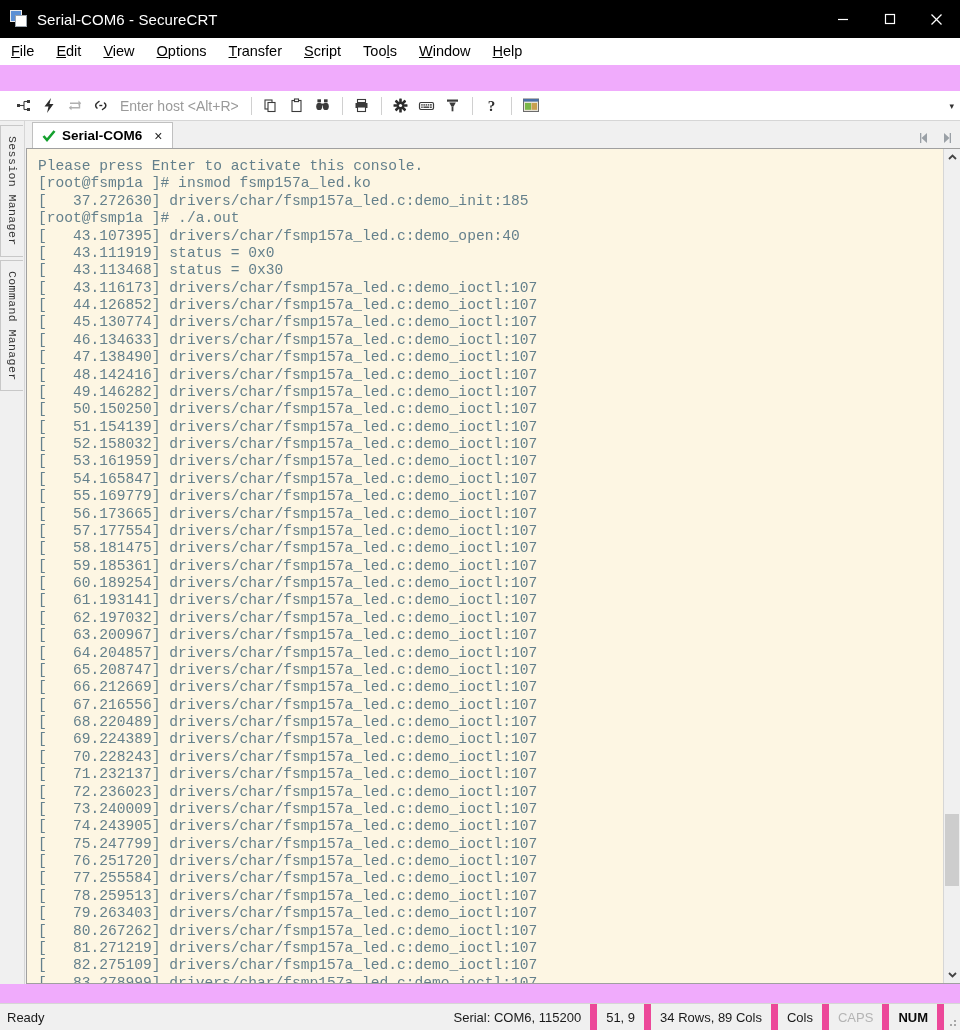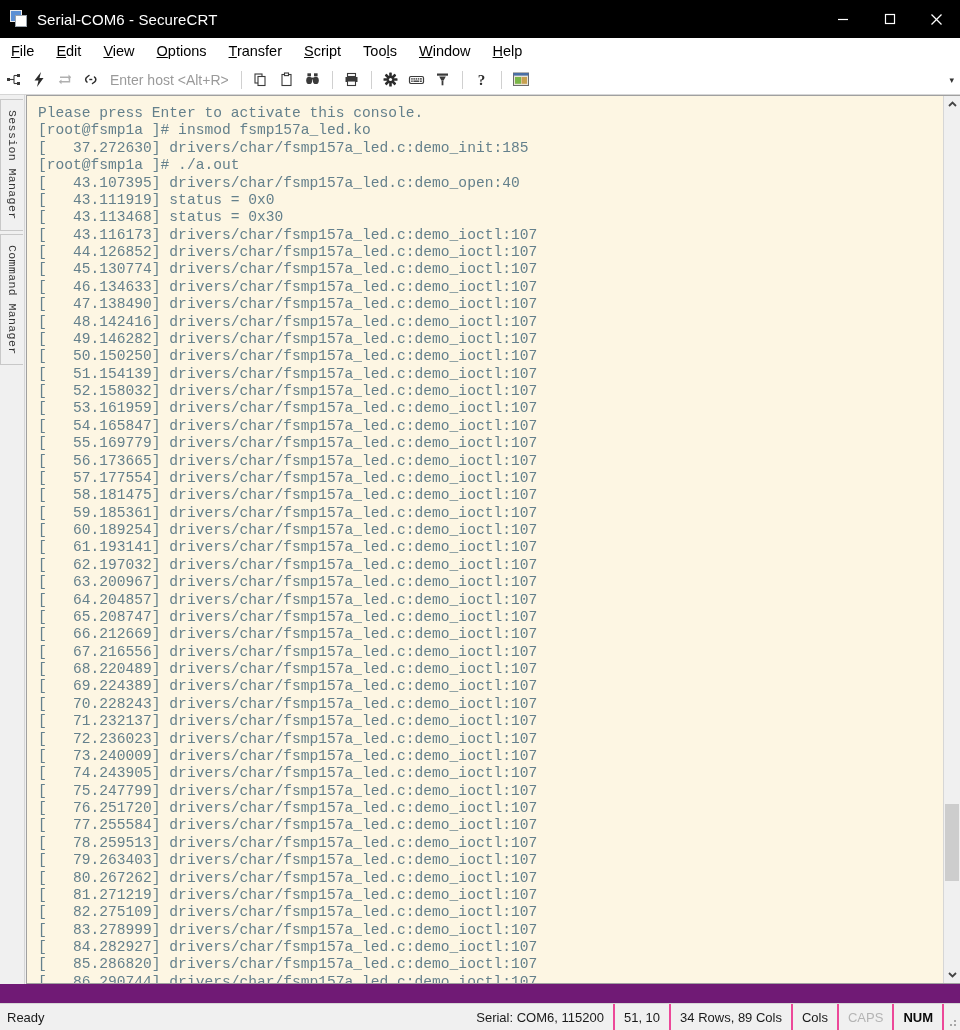--- a/index.html
+++ b/index.html
@@ -8,21 +8,21 @@
     margin: 0; padding: 0;
     width: 960px; height: 1030px;
     overflow: hidden;
     font-family: "Liberation Sans", sans-serif;
     background: #ffffff;
   }
 
   #app {
     width: 960px; height: 1030px;
     display: flex; flex-direction: column;
-    background: #701a75;
+    background: #f0abfc;
     border-radius: 25px;
   }
 
   
   .titlebar {
     height: 38px; min-height: 38px;
     background: #000000;
     display: flex; align-items: center;
     color: #ffffff;
     position: relative;
@@ -70,23 +70,24 @@
     white-space: nowrap;
     line-height: 1;
   }
   .menu-item u { text-decoration: underline; }
 
   
   .toolbar {
     height: 30px; min-height: 30px;
     background: #ffffff;
     display: flex; align-items: center;
-    padding-left: 0;
+    padding-left: 10px;
     border-bottom: 1px solid #d6d6d6;
     position: relative;
+    margin-top: 26px;
   }
   .tb-icon {
     width: 26px; height: 24px;
     display: flex; align-items: center; justify-content: center;
     flex: none;
   }
   .tb-host {
     font-size: 14px; color: #9a9a9a;
     margin-left: 6px; margin-right: 6px;
     white-space: nowrap;
@@ -210,21 +211,21 @@
   .statusbar {
     height: 27px; min-height: 27px;
     background: #f0f0f0;
     border-top: 1px solid #d6d6d6;
     display: flex; align-items: stretch;
     font-size: 13px; color: #1a1a1a; margin-top: 19px;
   }
   .sb-cell {
     display: flex; align-items: center;
     padding: 0 9px;
-    border-right: 2px solid #ec4899;
+    border-right: 7px solid #ec4899;
     white-space: nowrap;
   }
   .sb-cell.first { border-right: none; padding-left: 7px; }
   .sb-spacer { flex: 1; }
   .sb-cell.muted { color: #b4b4b4; }
   .sb-cell.strong { font-weight: bold; color: #0a0a0a; }
   .sb-grip {
     width: 16px; display: flex; align-items: flex-end;
     justify-content: flex-end; padding: 0 2px 2px 0;
     border-right: none;
@@ -406,20 +407,45 @@
       <div class="rail-tab">
         <span>Session Manager</span>
       </div>
       <div class="rail-tab">
         <span>Command Manager</span>
       </div>
     </div>
 
     <div class="rightcol">
 
+      <div class="tabstrip">
+        <div class="tab">
+          <span class="tab-check">
+            <svg width="14" height="14" viewBox="0 0 14 14">
+                <polyline points="1.5,7 5,11 12.5,2" fill="none" stroke="#14a02e" stroke-width="2.6" stroke-linecap="butt" stroke-linejoin="miter"></polyline>
+              </svg>
+          </span>
+          <span class="tab-label">Serial-COM6</span>
+          <span class="tab-close">×</span>
+        </div>
+        <div class="tab-navs">
+          <span class="tab-nav">
+            <svg width="11" height="12" viewBox="0 0 11 12">
+                <polygon points="8,1 8,11 2.5,6" fill="#9aa0a6"></polygon>
+                <rect x="1" y="1" width="1.3" height="10" fill="#9aa0a6"></rect>
+              </svg>
+          </span>
+          <span class="tab-nav">
+            <svg width="11" height="12" viewBox="0 0 11 12">
+                <polygon points="3,1 3,11 8.5,6" fill="#9aa0a6"></polygon>
+                <rect x="8.7" y="1" width="1.3" height="10" fill="#9aa0a6"></rect>
+              </svg>
+          </span>
+        </div>
+      </div>
 
       <div class="termwrap" style="background: rgb(253, 246, 227);">
         <div class="term">
           <pre id="terminal-output" style="color: rgb(100, 128, 140);">Please press Enter to activate this console.
 [root@fsmp1a ]# insmod fsmp157a_led.ko
 [   37.272630] drivers/char/fsmp157a_led.c:demo_init:185
 [root@fsmp1a ]# ./a.out
 [   43.107395] drivers/char/fsmp157a_led.c:demo_open:40
 [   43.111919] status = 0x0
 [   43.113468] status = 0x30
@@ -485,21 +511,21 @@
         </div>
       </div>
 
     </div>
   </div>
 
   <div class="statusbar">
     <div class="sb-cell first">Ready</div>
     <div class="sb-spacer"></div>
     <div class="sb-cell">Serial: COM6, 115200</div>
-    <div class="sb-cell">51, 10</div>
+    <div class="sb-cell">51, 9</div>
     <div class="sb-cell">34 Rows, 89 Cols</div>
     <div class="sb-cell">Cols</div>
     <div class="sb-cell muted">CAPS</div>
     <div class="sb-cell strong">NUM</div>
     <div class="sb-cell sb-grip">
       <svg width="12" height="12" viewBox="0 0 12 12">
         <g fill="#a8a8a8">
           <rect x="8" y="8" width="2" height="2"></rect>
             <rect x="8" y="4" width="2" height="2"></rect>
           <rect x="4" y="8" width="2" height="2"></rect>

